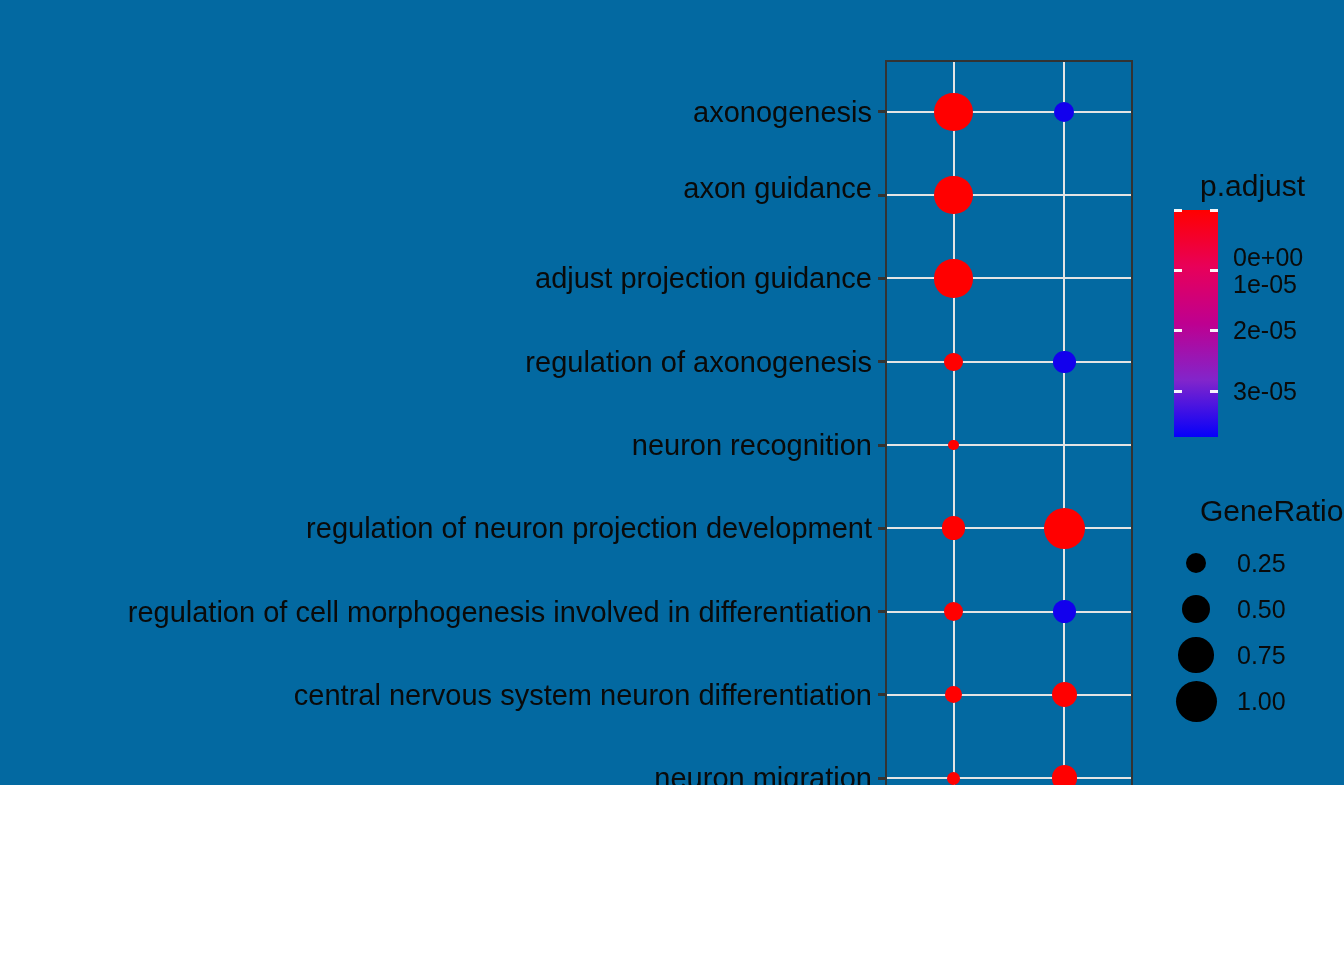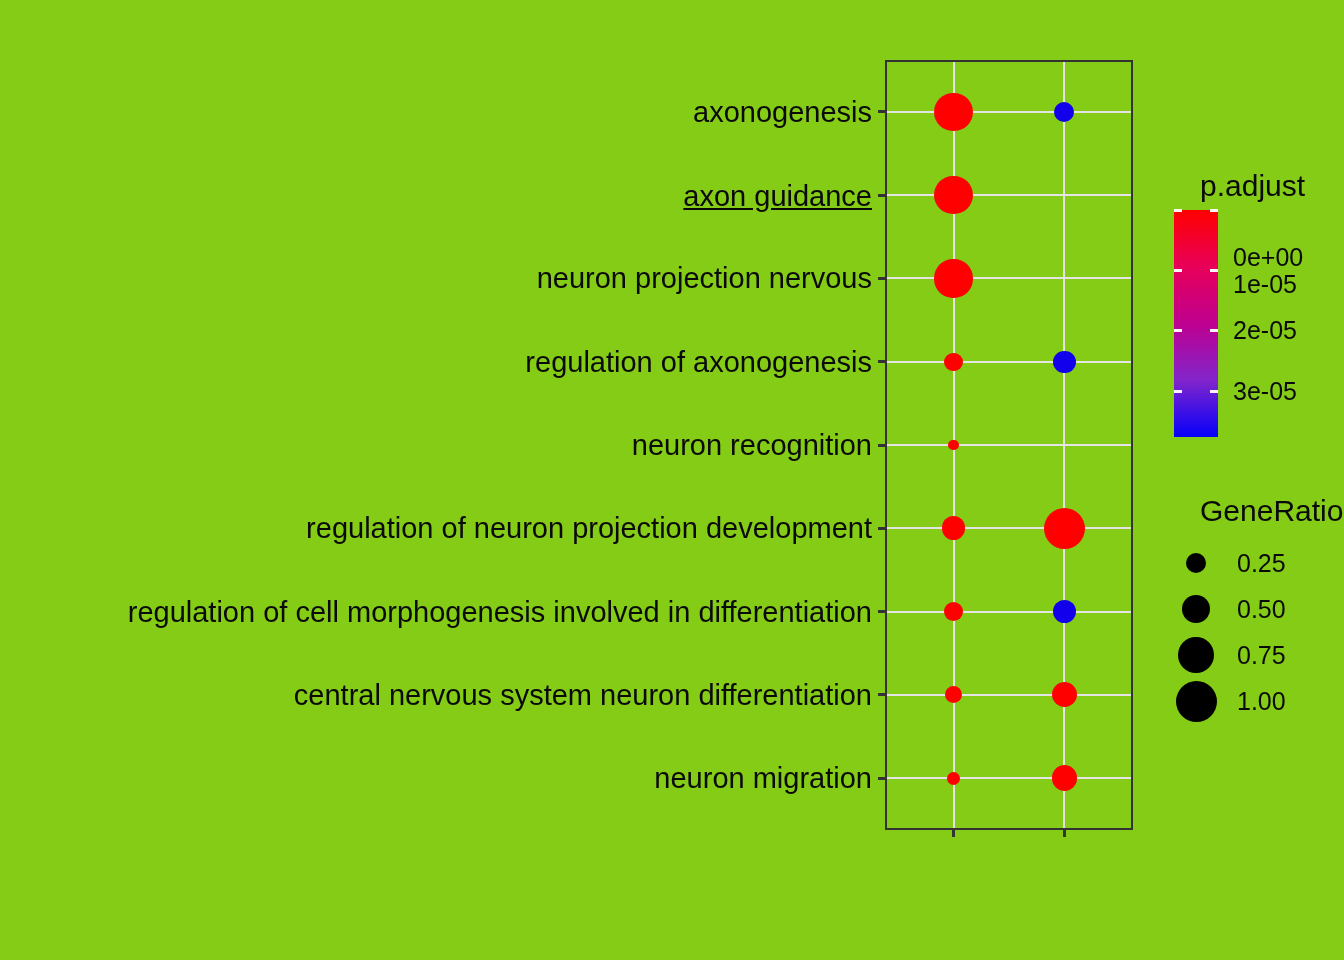--- a/index.html
+++ b/index.html
@@ -1,16 +1,16 @@
 <!DOCTYPE html>
 <html><head>
 <meta charset="utf-8">
 <style>
   html,body{margin:0;padding:0;background:#ffffff;}
-  .figure{position:relative;width:1344px;height:960px;background:#84cc16;
+  .figure{position:relative;width:1344px;height:785px;background:#0369a1;
           font-family:"Liberation Sans",sans-serif;overflow:hidden;}
   .gridline{position:absolute;background:#e4e4e4;}
   .panel-frame{position:absolute;left:885px;top:60px;width:248px;height:770px;
                border:2px solid #333333;box-sizing:border-box;background:transparent;z-index:2;}
   .dot{position:absolute;border-radius:50%;z-index:3;}
   .tick{position:absolute;background:#333333;}
   .ylab{position:absolute;right:472px;text-align:right;font-size:29px;line-height:34px;
         color:#0a0a0a;white-space:nowrap;}
   .xlab{position:absolute;text-align:center;font-size:29px;line-height:34px;color:#0a0a0a;}
   .legend-title{position:absolute;font-size:30px;line-height:30px;color:#0a0a0a;margin-left:24px;}
@@ -53,23 +53,23 @@
       <div class="dot" style="left: 1052.68px; top: 599.745px; width: 23.5527px; height: 23.5527px; background: rgb(18, 0, 237);"></div>
       <div class="dot" style="left: 944.848px; top: 686.085px; width: 17.3948px; height: 17.3948px; background: rgb(255, 0, 0);"></div>
       <div class="dot" style="left: 1051.82px; top: 682.146px; width: 25.2741px; height: 25.2741px; background: rgb(255, 0, 0);"></div>
       <div class="dot" style="left: 947.063px; top: 771.561px; width: 12.9653px; height: 12.9653px; background: rgb(255, 0, 0);"></div>
       <div class="dot" style="left: 1051.82px; top: 765.406px; width: 25.2741px; height: 25.2741px; background: rgb(255, 0, 0);"></div>
     </div>
   <div id="axis-layer">
       <div class="tick" style="left: 878px; top: 110.457px; width: 9px; height: 3px;"></div>
       <div class="ylab" style="top: 94.9565px;">axonogenesis</div>
       <div class="tick" style="left: 878px; top: 193.717px; width: 9px; height: 3px;"></div>
-      <div class="ylab" style="top: 179px; text-decoration: underline;">axon guidance</div>
+      <div class="ylab" style="top: 171px;">axon guidance</div>
       <div class="tick" style="left: 878px; top: 276.978px; width: 9px; height: 3px;"></div>
-      <div class="ylab" style="top: 261.478px;">neuron projection nervous</div>
+      <div class="ylab" style="top: 261.478px;">adjust projection guidance</div>
       <div class="tick" style="left: 878px; top: 360.239px; width: 9px; height: 3px;"></div>
       <div class="ylab" style="top: 344.739px;">regulation of axonogenesis</div>
       <div class="tick" style="left: 878px; top: 443.5px; width: 9px; height: 3px;"></div>
       <div class="ylab" style="top: 428px;">neuron recognition</div>
       <div class="tick" style="left: 878px; top: 526.761px; width: 9px; height: 3px;"></div>
       <div class="ylab" style="top: 511.261px;">regulation of neuron projection development</div>
       <div class="tick" style="left: 878px; top: 610.022px; width: 9px; height: 3px;"></div>
       <div class="ylab" style="top: 594.522px;">regulation of cell morphogenesis involved in differentiation</div>
       <div class="tick" style="left: 878px; top: 693.283px; width: 9px; height: 3px;"></div>
       <div class="ylab" style="top: 677.783px;">central nervous system neuron differentiation</div>

